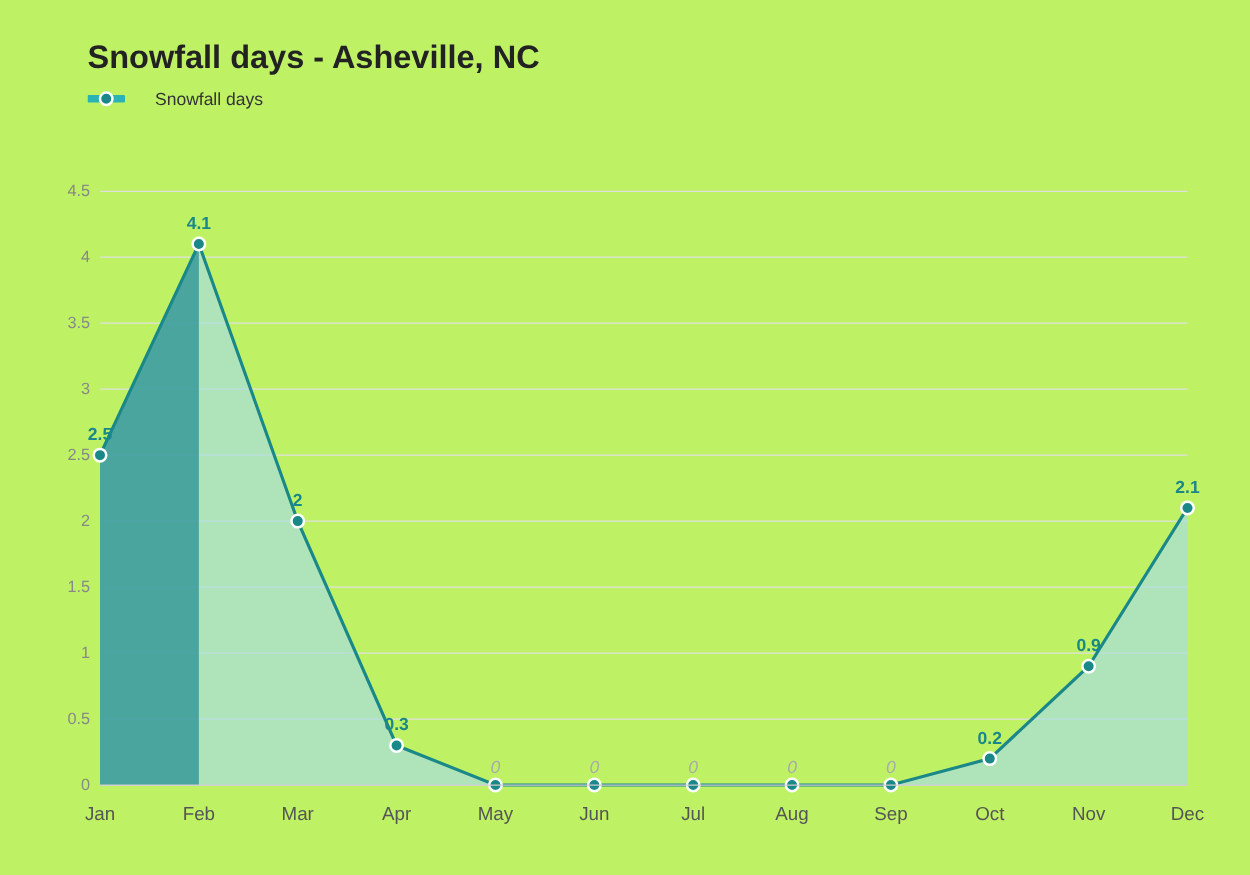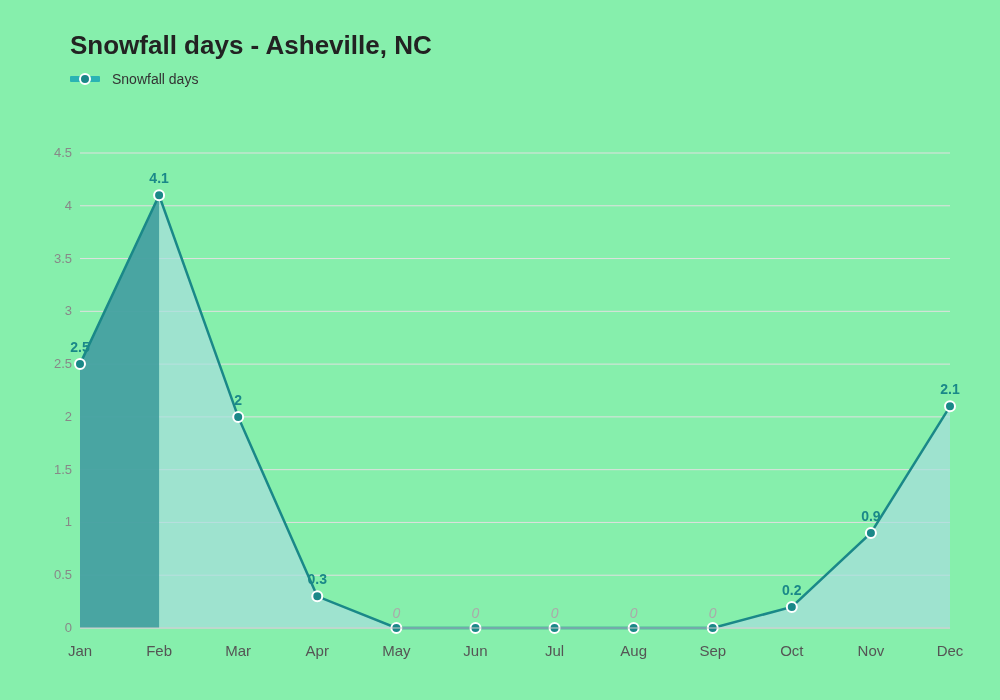--- a/index.html
+++ b/index.html
@@ -8,38 +8,38 @@
       font-family: Arial, Helvetica, sans-serif;
       width: 1000px;
       height: 700px;
       overflow: hidden;
     }
     .chart-container {
       width: 1000px;
       height: 700px;
       padding: 30px 20px 70px 70px;
       position: relative;
-      background: #86efac;
+      background: #bef264;
     }
     .chart-title {
       font-size: 26px;
       font-weight: bold;
       color: #222;
       margin-bottom: 10px;
     }
     .legend {
       display: flex;
       align-items: center;
       gap: 8px;
       margin-bottom: 16px;
     }
     .legend-line {
       display: flex;
       align-items: flex-end;
-      gap: 6px;
+      gap: 18px;
     }
     .legend-label {
       font-size: 14px;
       color: #333;
     }
     .chart-area {
       position: relative;
       width: 100%;
       height: 100%;
     }

